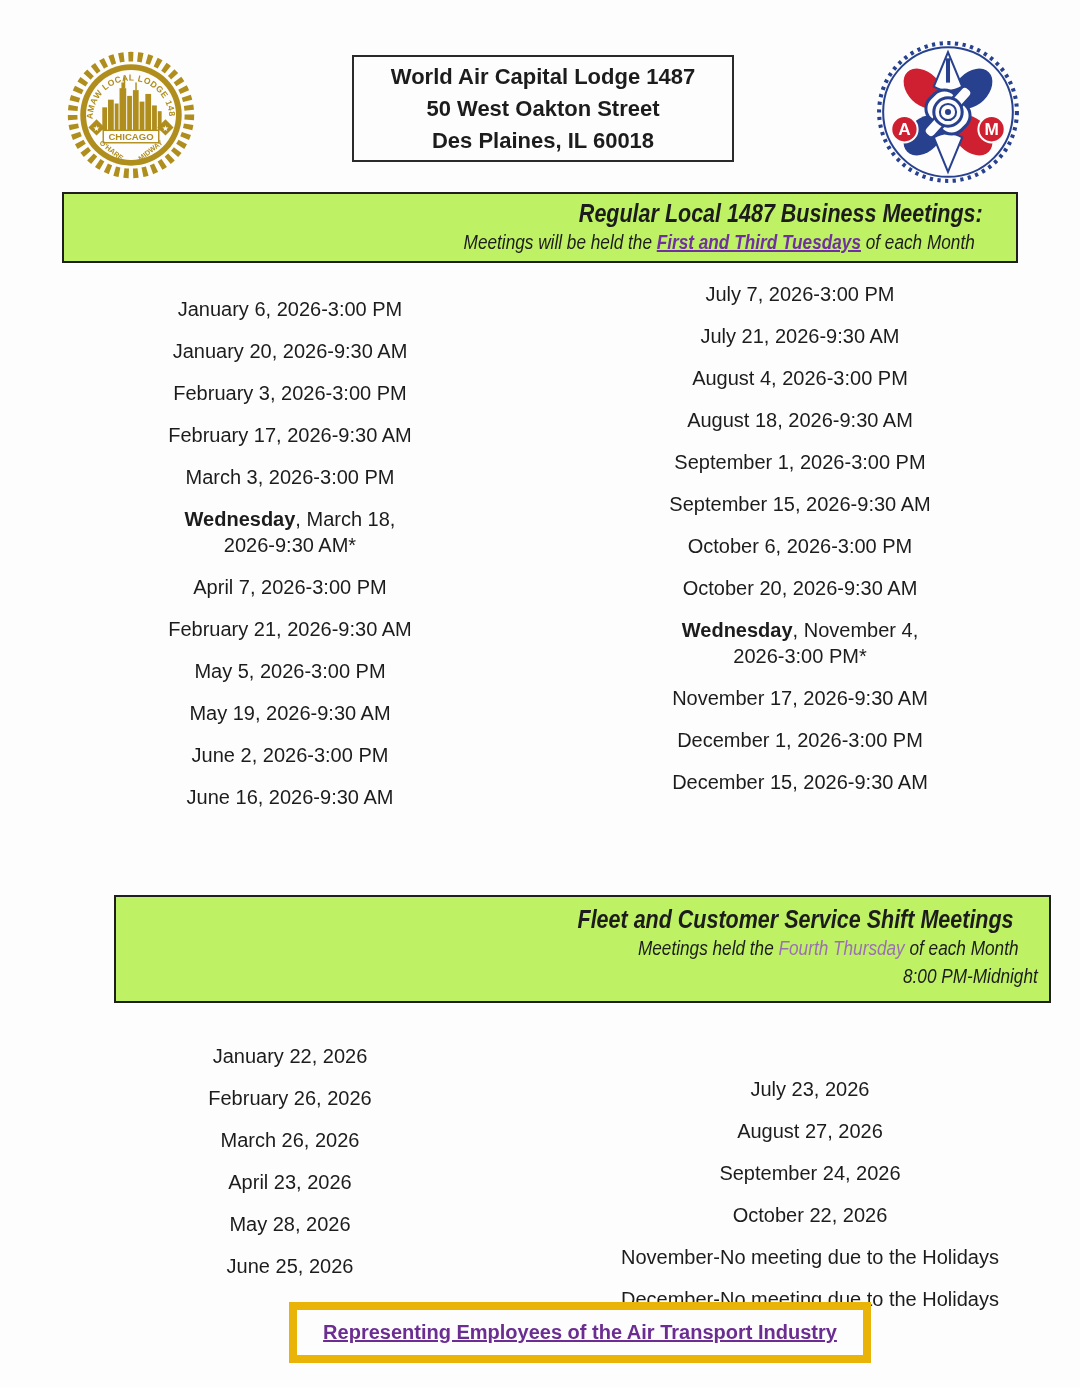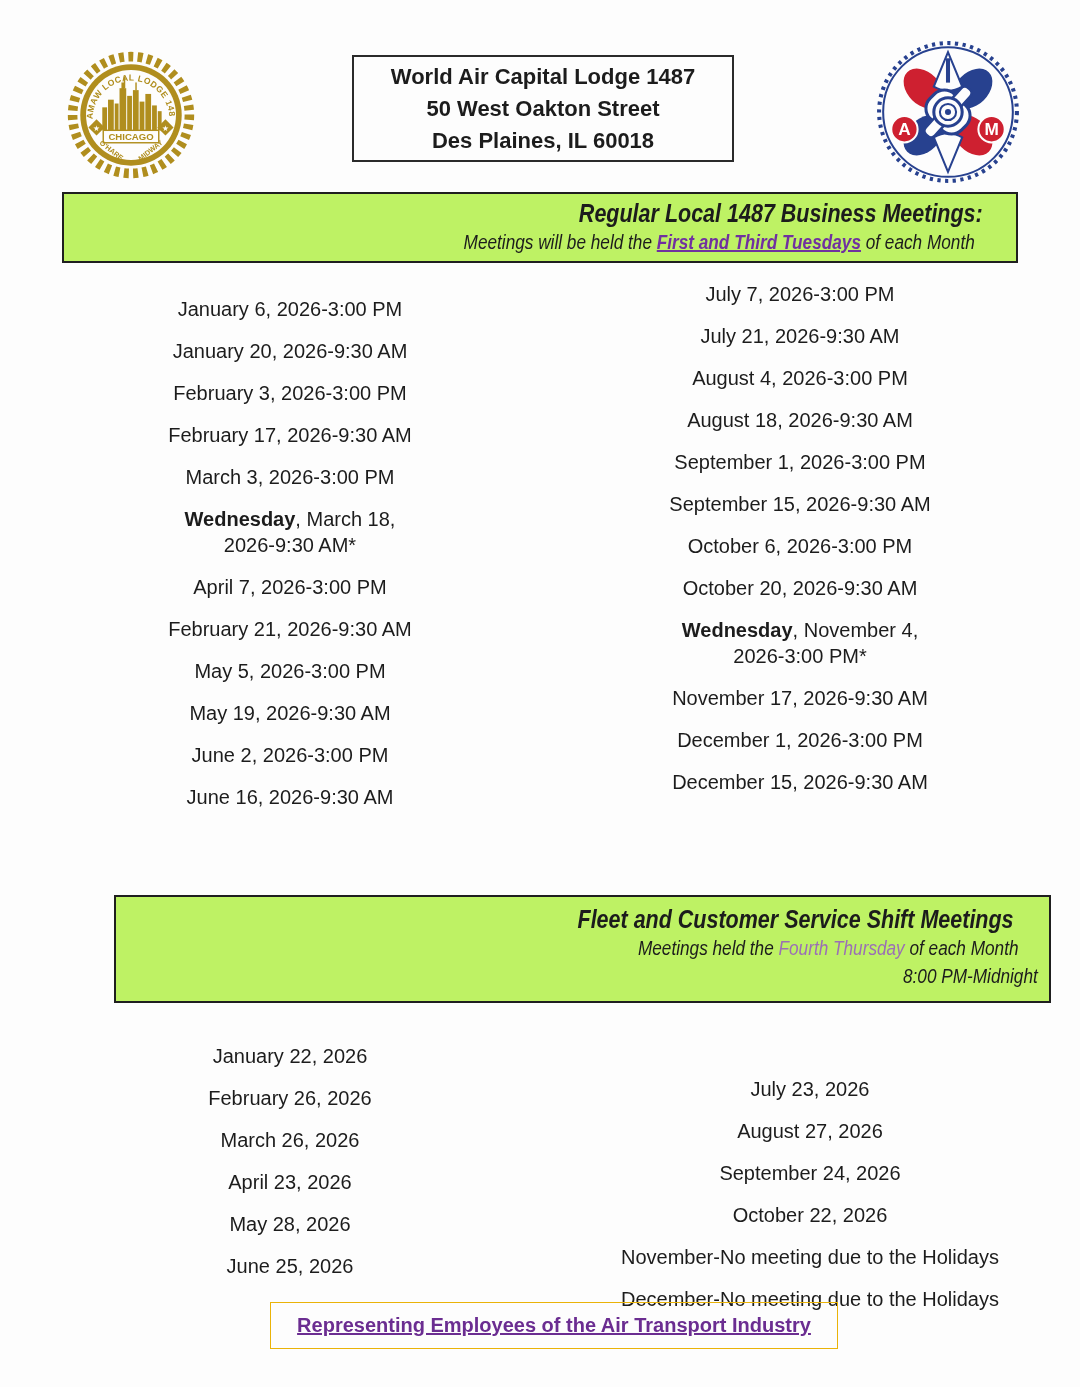--- a/index.html
+++ b/index.html
@@ -41,22 +41,22 @@
   .col .meeting-item{line-height:26px;margin-bottom:16px;}
   .top-left{left:60px;top:296px;width:460px;}
   .top-right{left:560px;top:281px;width:480px;}
   .bot-left{left:60px;top:1043px;width:460px;text-align:center;}
   .bot-right{left:560px;top:1076px;width:500px;}
   .footnote{
     left:0;top:877px;width:976px;text-align:center;
     font-weight:bold;font-size:20px;line-height:26px;margin-top:37px;
   }
   .footer-box{
-    left:270px;top:1302px;width:566px;height:45px;
-    border:1px solid #eab308;text-align:center;
+    left:289px;top:1302px;width:566px;height:45px;
+    border:8px solid #eab308;text-align:center;
   }
   .footer-box span{
     display:inline-block;line-height:45px;
     color:#6B2D91;font-weight:bold;font-size:20px;text-decoration:underline;
   }
   b{font-weight:bold;}
 </style>
 </head>
 <body>
 

